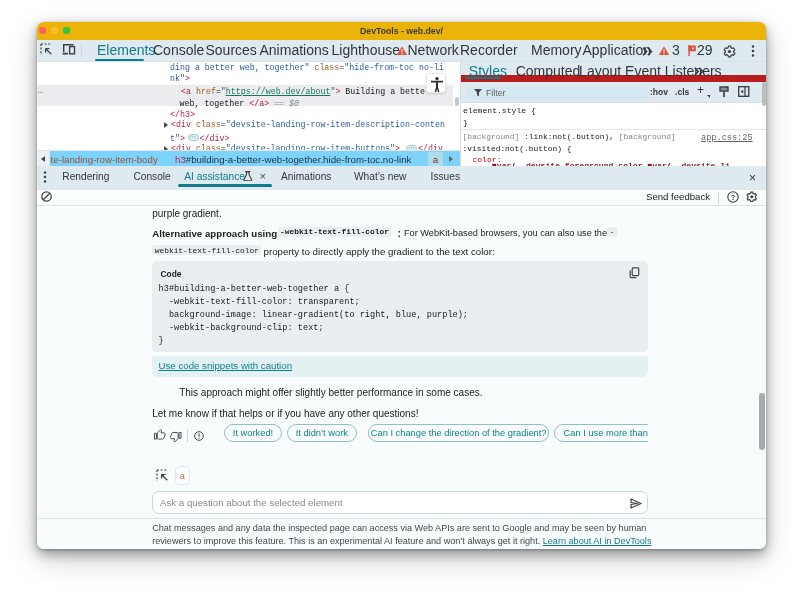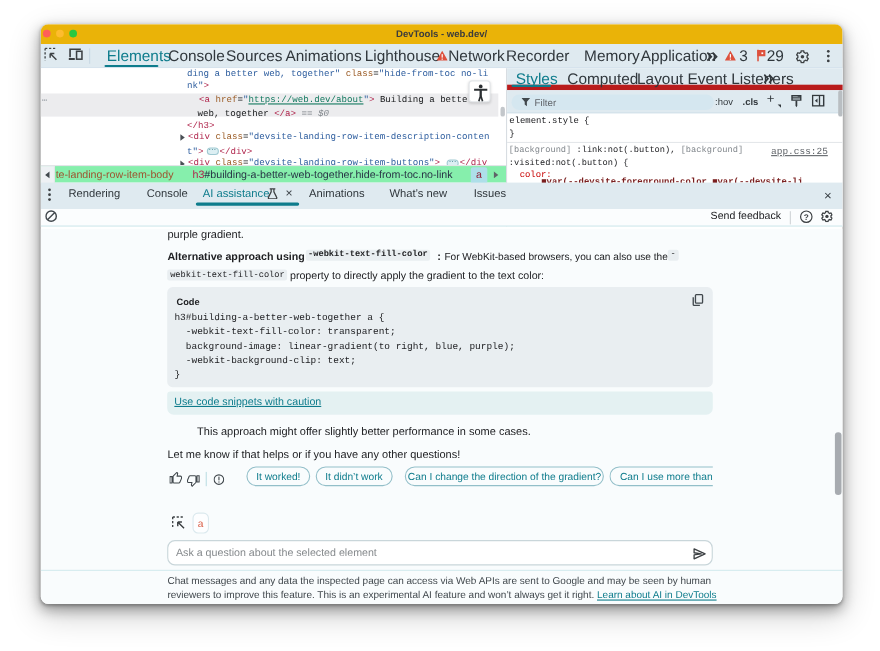--- a/index.html
+++ b/index.html
@@ -130,48 +130,48 @@
       <svg style="position:absolute;left:2px;top:2px;" width="16" height="17" viewBox="0 0 16 17">
         <circle cx="8" cy="2.6" r="1.7" fill="#2a2e31"></circle>
         <path d="M2 5.6 H14" stroke="#2a2e31" stroke-width="1.9" fill="none"></path>
         <path d="M8 5.6 V11" stroke="#2a2e31" stroke-width="2.1" fill="none"></path>
         <path d="M8 10.6 L6.3 16 M8 10.6 L9.7 16" stroke="#2a2e31" stroke-width="1.5" fill="none"></path>
       </svg>
     </div>
 
     <div class="abs" style="left:417.5px;top:34.5px;width:4px;height:9px;background:#c3c7cb;border-radius:2px;"></div>
 
-    <div class="abs" style="left:0;top:88px;width:423px;height:16px;background:#86efac;border-top:1px solid #e2e5e8;font-size:9.7px;">
+    <div class="abs" style="left:0;top:88px;width:423px;height:16px;background:#7dd3fc;border-top:1px solid #e2e5e8;font-size:9.7px;">
       <div class="abs" style="left:0;top:0;width:13px;height:16px;background:#eef1f4;border-right:1px solid #e2e5e8;"></div>
       <div class="abs" style="left:4px;top:5px;width:0;height:0;border-right:4px solid #41484d;border-top:3px solid transparent;border-bottom:3px solid transparent;"></div>
       <div class="abs" style="left:13.6px;top:3px;color:#9e5330;">te-landing-row-item-body</div>
       <div class="abs" style="left:138px;top:3px;"><span style="color:#b0254c;">h3</span><span style="color:#273445;">#building-a-better-web-together.hide-from-toc.no-link</span></div>
       <div class="abs" style="left:391px;top:0.5px;width:15px;height:15px;background:#aedfe9;border-radius:2px;text-align:center;line-height:15px;color:#8e1d35;">a</div>
       <div class="abs" style="left:412px;top:5px;width:0;height:0;border-left:4px solid #5f6368;border-top:3px solid transparent;border-bottom:3px solid transparent;"></div>
     </div>
 
     <div id="sidebar">
-      <div class="abs" style="left:0;top:0;width:306px;height:20px;background:#dfeaf0;border-bottom:5px solid #b91c1c;padding-left:39px;">
+      <div class="abs" style="left:0;top:0;width:306px;height:20px;background:#dfeaf0;border-bottom:7px solid #b91c1c;padding-left:39px;">
         <div class="tab" style="left:7.8px;top:0.5px;color:#0e7c8c;">Styles</div>
         <div class="abs" style="left:3.8px;top:14.6px;width:36px;height:2.5px;background:#0e7c8c;border-radius:2px;"></div>
         <div class="tab" style="left:54.7px;top:0.5px;">Computed</div>
         <div class="tab" style="left:118.1px;top:0.5px;">Layout</div>
         <div class="tab" style="left:164.1px;top:0.5px;">Event Listeners</div>
         <svg class="abs" style="left:232.8px;top:4.5px;" width="10" height="9" viewBox="0 0 10 9">
       <path d="M0.8 0.8 L4.2 4.5 L0.8 8.2 M5.2 0.8 L8.6 4.5 L5.2 8.2" fill="none" stroke="#33393d" stroke-width="1.5"></path>
     </svg>
       </div>
       <div class="abs" style="left:0;top:20px;width:306px;height:21px;background:#dfeaf0;border-bottom:1px solid #d3e1ea;">
         <div class="abs" style="left:4px;top:3.5px;width:184px;height:14.5px;background:#d5e7f0;border-radius:7.25px;">
           <svg style="position:absolute;left:9px;top:3.5px;" width="8" height="8" viewBox="0 0 8 8">
               <path d="M0 0 H8 L5 3.5 V7.5 L3 6 V3.5 Z" fill="#41484d"></path>
             </svg>
           <div class="abs" style="left:21px;top:2.5px;font-size:8.8px;color:#5f6368;">Filter</div>
         </div>
-        <div class="abs" style="left:189px;top:4.5px;font-size:8.6px;font-weight:normal;color:#33393d;">:hov</div>
+        <div class="abs" style="left:189px;top:4.5px;font-size:8.6px;font-weight:bold;color:#33393d;">:hov</div>
         <div class="abs" style="left:214px;top:4.5px;font-size:8.6px;font-weight:bold;color:#33393d;">.cls</div>
         <div class="abs" style="left:236px;top:1px;font-size:12px;color:#33393d;">+</div>
         <div class="abs" style="left:245.5px;top:13px;width:0;height:0;border-top:3.5px solid #33393d;border-left:3.5px solid transparent;"></div>
         <svg class="abs" style="left:257.5px;top:3.8px;" width="10" height="12" viewBox="0 0 10 12">
           <path d="M1 1 H9 V5 H1 Z" fill="none" stroke="#33393d" stroke-width="1.3"></path>
           <path d="M1 3 H9" stroke="#33393d" stroke-width="1"></path>
           <path d="M6.7 1.2 V2.2 M8 1.2 V2.2" stroke="#33393d" stroke-width="0.8"></path>
           <path d="M4.2 5.5 H5.8 V10.2 L5 11.5 L4.2 10.2 Z" fill="#33393d"></path>
         </svg>
         <svg class="abs" style="left:277px;top:3.5px;" width="11.5" height="11" viewBox="0 0 11.5 11">

